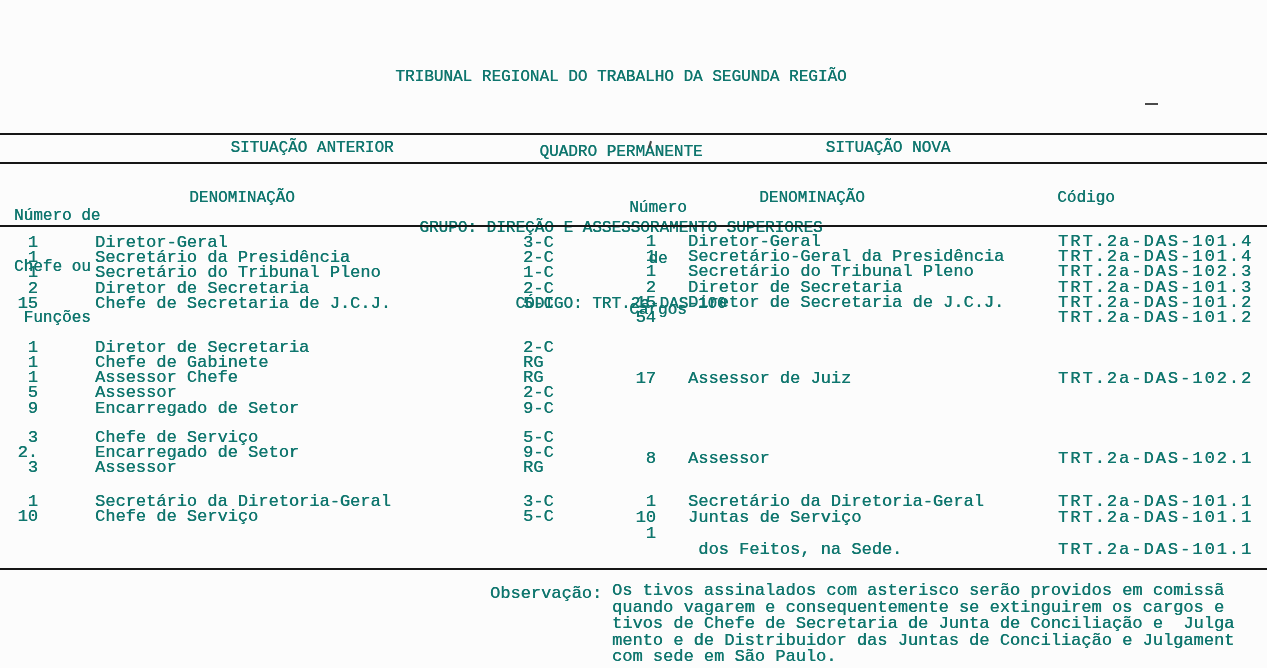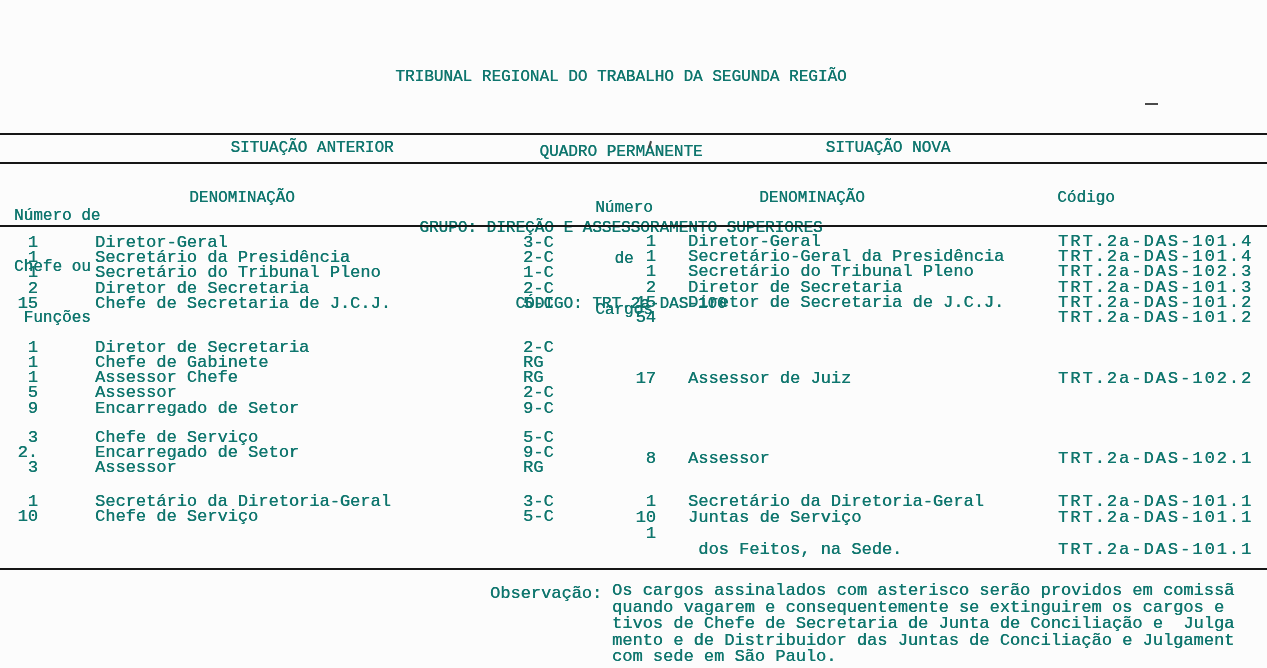--- a/index.html
+++ b/index.html
@@ -28,21 +28,21 @@
   
   .sec-title{position:absolute;top:139px;font-size:16px;white-space:pre;transform:translateX(-50%);}
   .sec-anterior{left:312px;text-align:right;}
   .sec-nova{left:888px;}
   
   .colhead{position:absolute;font-size:16px;line-height:17px;white-space:pre;}
   .ch-center{transform:translateX(-50%);text-align:center;}
   .ch-num-left{left:14px;top:174px;}
   .ch-denom-left{left:242px;top:190px;}
   .ch-sym{left:543px;top:166px;}
-  .ch-num-right{left:624px;top:166px;}
+  .ch-num-right{left:658px;top:166px;}
   .ch-denom-right{left:812px;top:190px;}
   .ch-codigo{left:1078px;top:190px;margin-left:8px;}
   
   .row{position:absolute;left:0;width:1267px;height:16px;font-size:17px;line-height:16px;white-space:pre;}
   .row .num{position:absolute;top:0;text-align:right;}
   .row.left .num{left:0;width:38px;}
   .row.left .den{position:absolute;left:95px;top:0;}
   .row.left .val{position:absolute;left:523px;top:0;}
   .row.right .num{left:606px;width:50px;}
   .row.right .den{position:absolute;left:688px;top:0;}
@@ -115,18 +115,18 @@
       <div class="row right" style="top: 310px;"><span class="num">54</span><span class="val">TRT.2a-DAS-101.2</span></div>
       <div class="row right" style="top: 371px;"><span class="num">17</span><span class="den">Assessor de Juiz</span><span class="val">TRT.2a-DAS-102.2</span></div>
       <div class="row right" style="top: 451px;"><span class="num">8</span><span class="den">Assessor</span><span class="val">TRT.2a-DAS-102.1</span></div>
       <div class="row right" style="top: 494px;"><span class="num">1</span><span class="den">Secretário da Diretoria-Geral</span><span class="val">TRT.2a-DAS-101.1</span></div>
       <div class="row right" style="top: 510px;"><span class="num">10</span><span class="den">Juntas de Serviço</span><span class="val">TRT.2a-DAS-101.1</span></div>
       <div class="row right" style="top: 526px;"><span class="num">1</span><span class="val"></span></div>
       <div class="row right" style="top: 542px;"><span class="num"></span><span class="den"> dos Feitos, na Sede.</span><span class="val">TRT.2a-DAS-101.1</span></div>
     </div>
 
   <div class="obs-label">Observação:</div>
-  <div class="obs-text" id="obs-lines"><div>Os cargos assinalados com asterisco serão providos em comissã</div><div>quando vagarem e consequentemente se extinguirem os cargos e</div><div>tivos de Chefe de Secretaria de Junta de Conciliação e  Julga</div><div>mento e de Distribuidor das Juntas de Conciliação e Julgament</div><div>com sede em São Paulo.</div></div>
+  <div class="obs-text" id="obs-lines"><div>Os tivos assinalados com asterisco serão providos em comissã</div><div>quando vagarem e consequentemente se extinguirem os cargos e</div><div>tivos de Chefe de Secretaria de Junta de Conciliação e  Julga</div><div>mento e de Distribuidor das Juntas de Conciliação e Julgament</div><div>com sede em São Paulo.</div></div>
 
   <div class="artifact a1"></div>
   <div class="artifact a2"></div>
 
 </div>
 
 </body></html>

